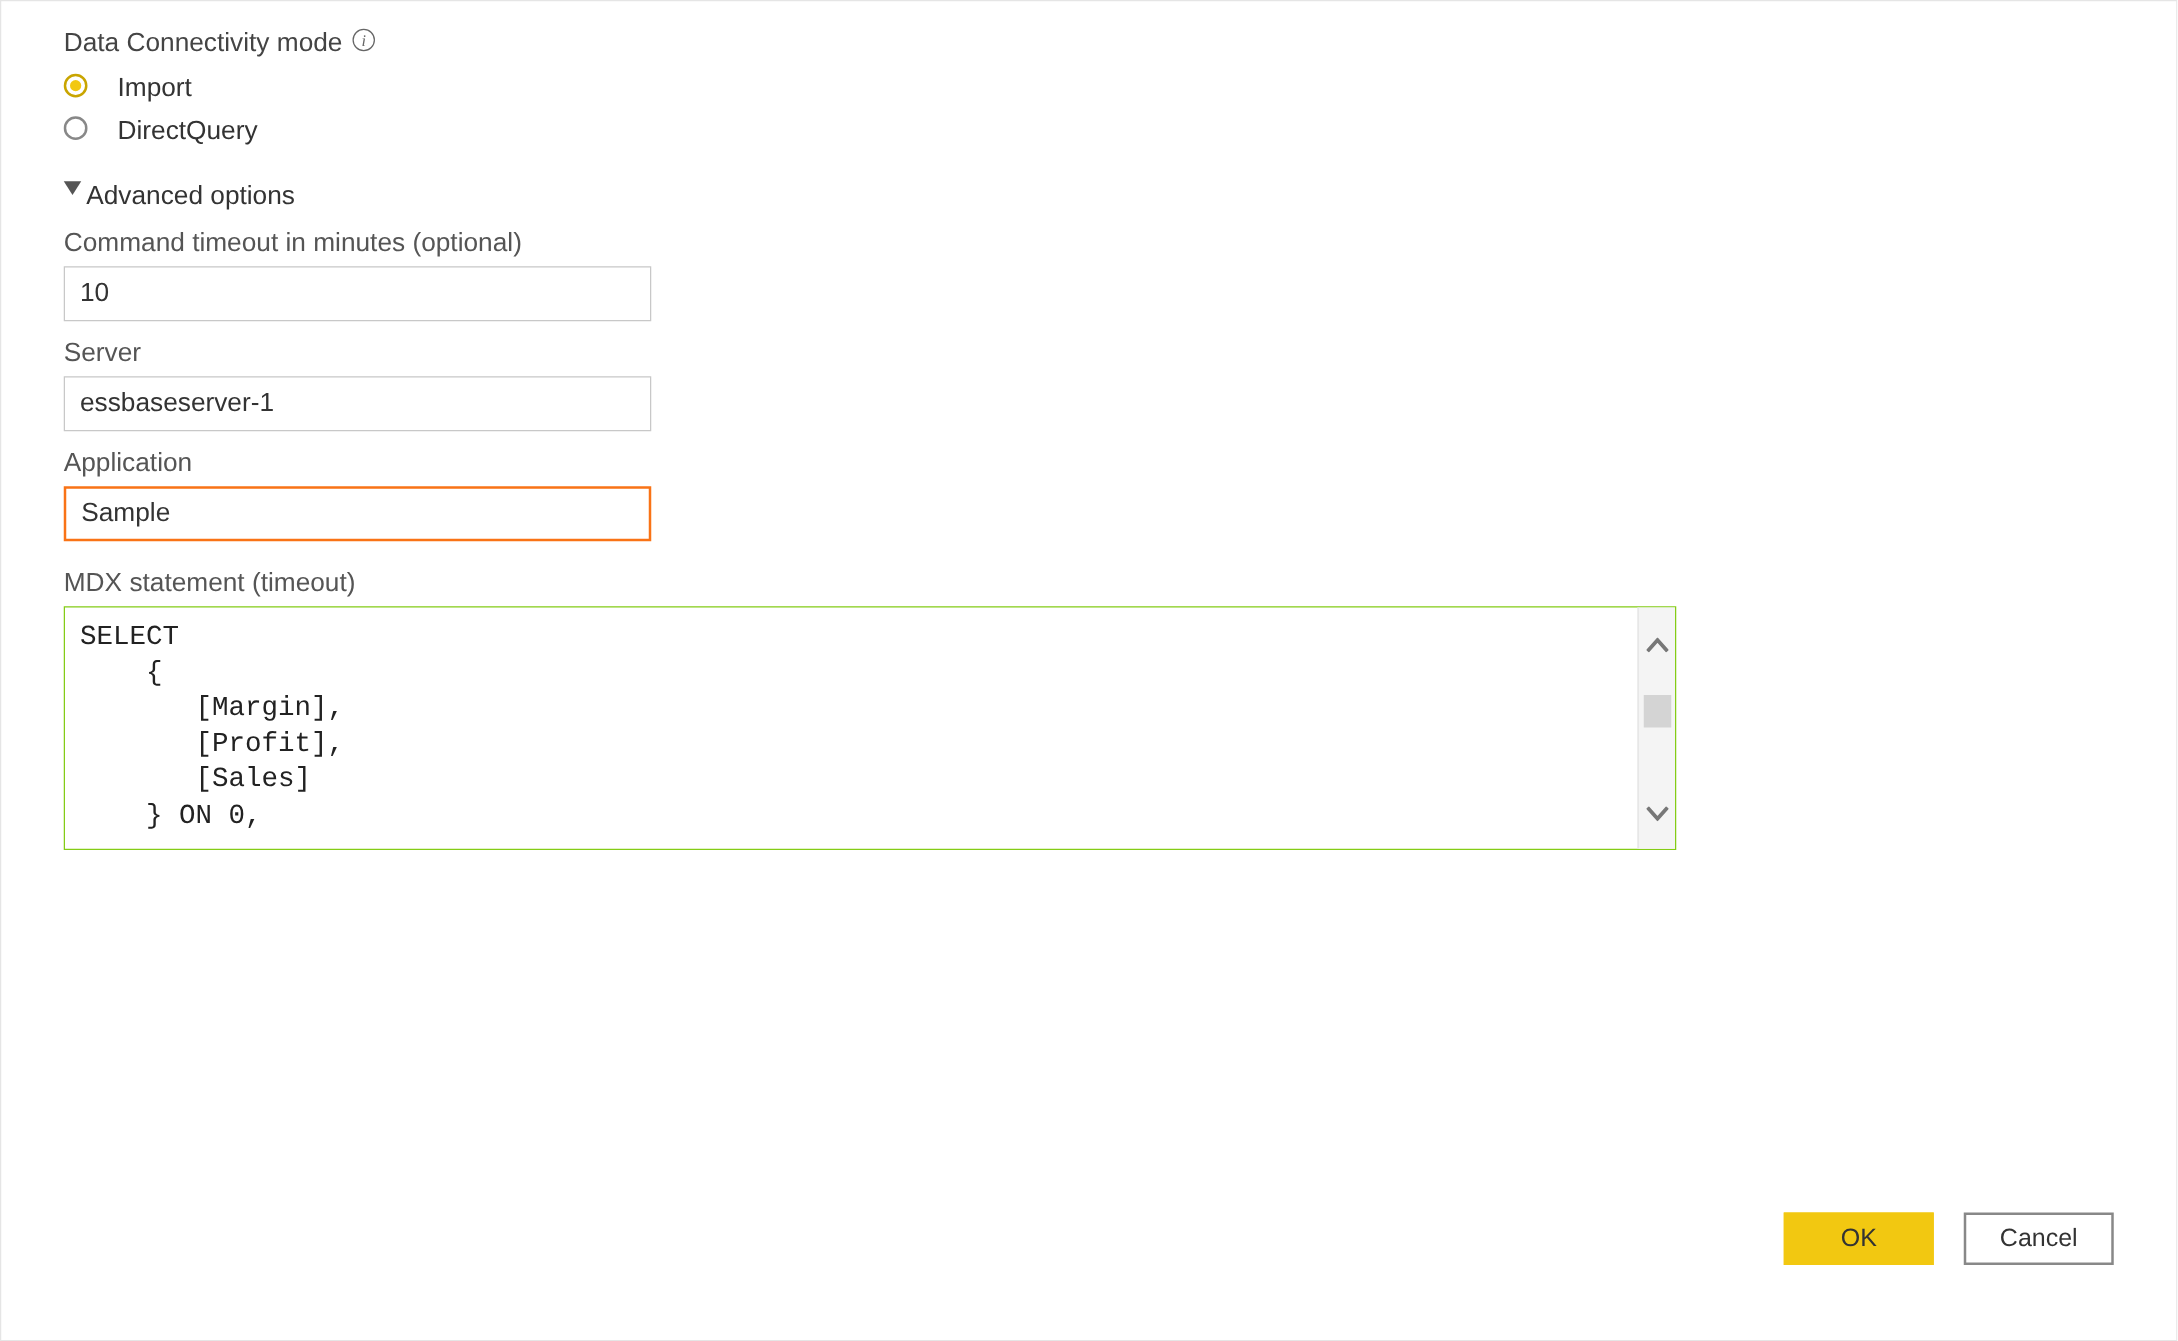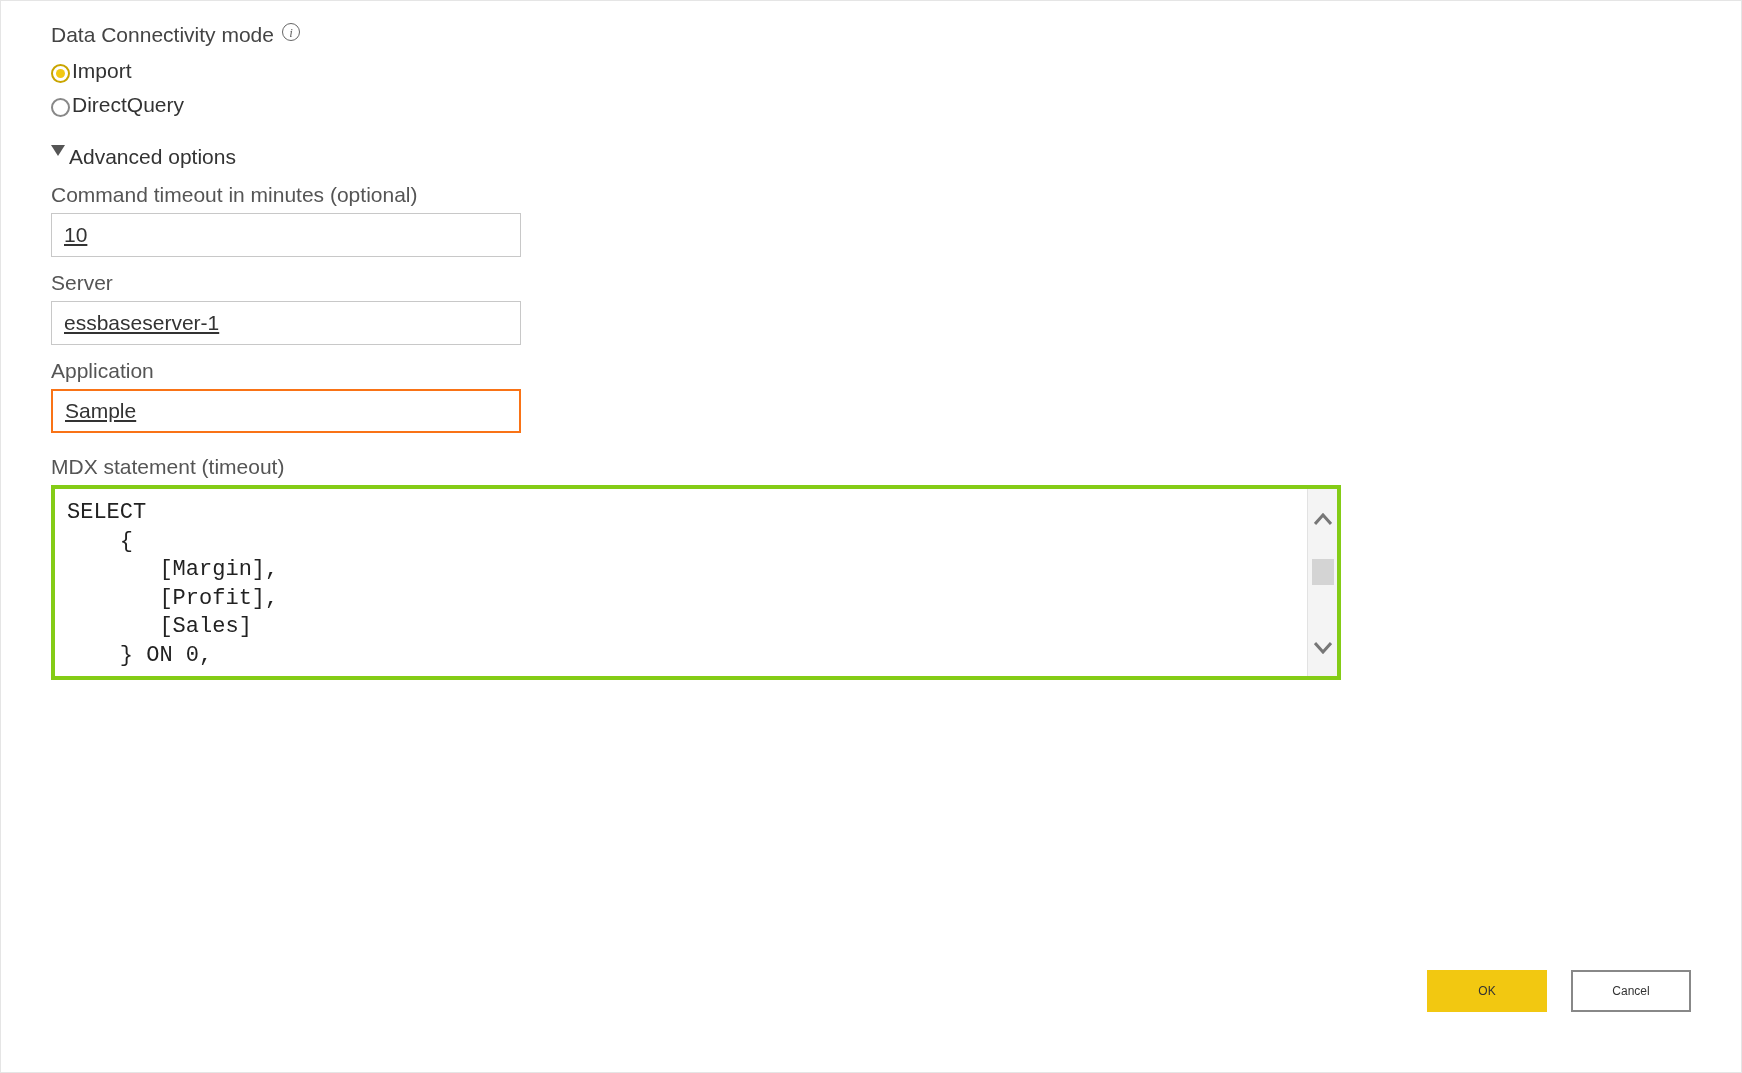--- a/index.html
+++ b/index.html
@@ -35,22 +35,22 @@
     justify-content: center;
     font-size: 13px;
     font-style: italic;
     font-family: Georgia, serif;
     color: #666;
     line-height: 1;
   }
   .radio-group { margin-bottom: 28px; }
   .radio-row {
     display: flex;
-    align-items: flex-end;
-    gap: 2px;
+    align-items: flex-start;
+    gap: 24px;
     margin: 6px 0 10px 0;
     cursor: pointer;
   }
   .radio {
     width: 19px;
     height: 19px;
     border: 2px solid #888;
     border-radius: 50%;
     display: inline-flex;
     align-items: center;
@@ -89,30 +89,29 @@
   }
   .text-input {
     width: 470px;
     height: 44px;
     border: 1px solid #c8c8c8;
     padding: 0 12px;
     font-size: 21px;
     font-family: inherit;
     color: #333;
     outline: none;
-    text-decoration: underline;
   }
   .text-input.focused {
     border: 2px solid #f97316;
   }
   .mdx-wrap {
     position: relative;
     width: 1290px;
     height: 195px;
-    border: 4px solid #84cc16;
+    border: 1px solid #84cc16;
     margin-top: 6px;
     display: flex;
   }
   .mdx-text {
     flex: 1;
     padding: 10px 12px;
     font-family: Consolas, "Courier New", monospace;
     font-size: 22px;
     line-height: 1.3;
     white-space: pre;
@@ -147,21 +146,21 @@
     position: absolute;
     right: 50px;
     bottom: 60px;
     display: flex;
     gap: 24px;
   }
   .btn {
     min-width: 120px;
     height: 42px;
     padding: 0 20px;
-    font-size: 12px;
+    font-size: 20px;
     font-family: inherit;
     border: 2px solid #888;
     background: #fff;
     color: #333;
     cursor: pointer;
   }
   .btn.primary {
     background: #f2c811;
     border-color: #f2c811;
     color: #333;

